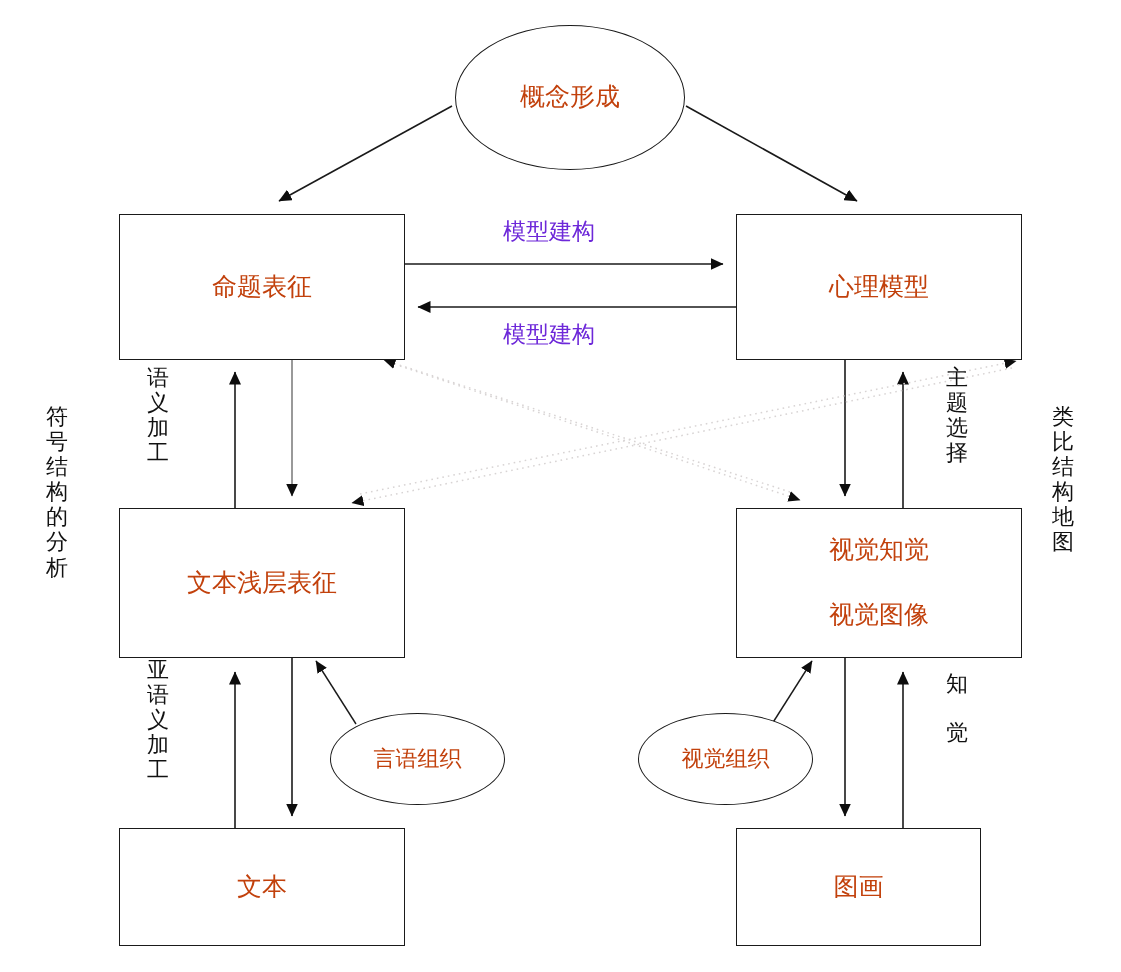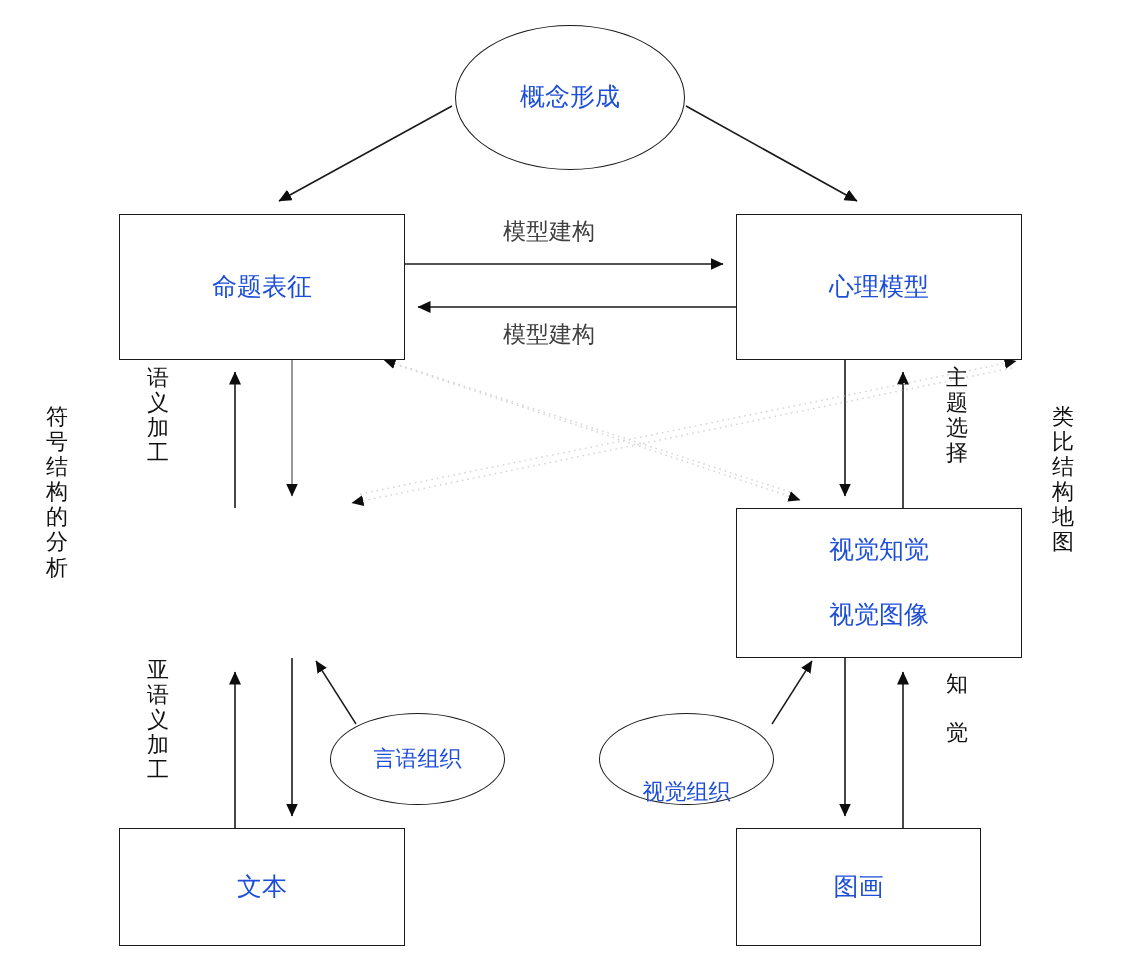--- a/index.html
+++ b/index.html
@@ -25,21 +25,21 @@
     width: 1121px;
     height: 972px;
   }
   .node {
     position: absolute;
     box-sizing: border-box;
     display: flex;
     flex-direction: column;
     align-items: center;
     justify-content: center;
-    color: #1d4ed8;
+    color: #c2410c;
     background: transparent;
     z-index: 3;
   }
   .box {
     border: 1.4px solid #1a1a1a;
     background: #ffffff;
   }
   .ellipse {
     border: 1.4px solid #1a1a1a;
     border-radius: 50%;
@@ -49,21 +49,21 @@
     line-height: 1.15;
     white-space: nowrap;
   }
   .fs-big { font-size: 25px; }
   .fs-sm  { font-size: 22px; }
   .gap2 > .line + .line { margin-top: 36px; }
 
   .edge-label {
     position: absolute;
     font-size: 23px;
-    color: #404040;
+    color: #6d28d9;
     white-space: nowrap;
     z-index: 4;
   }
   .vlabel {
     position: absolute;
     font-size: 22px;
     color: #111111;
     z-index: 4;
     display: flex;
     flex-direction: column;
@@ -132,31 +132,34 @@
   </div>
 
   <div class="node box" style="left:119px; top:214px; width:286px; height:146px;text-align:center;">
     <div class="line fs-big">命题表征</div>
   </div>
 
   <div class="node box" style="left:736px; top:214px; width:286px; height:146px;">
     <div class="line fs-big">心理模型</div>
   </div>
 
+  <div class="node box" style="left:119px; top:508px; width:286px; height:150px;">
+    <div class="line fs-big">文本浅层表征</div>
+  </div>
 
   <div class="node box gap2" style="left:736px; top:508px; width:286px; height:150px;">
     <div class="line fs-big">视觉知觉</div>
     <div class="line fs-big">视觉图像</div>
   </div>
 
   <div class="node ellipse" style="left:330px; top:713px; width:175px; height:92px;">
     <div class="line fs-sm">言语组织</div>
   </div>
 
-  <div class="node ellipse" style="left:599px; top:713px; width:175px; height:92px;justify-content:flex-end;">
+  <div class="node ellipse" style="left:638px; top:713px; width:175px; height:92px;">
     <div class="line fs-sm">视觉组织</div>
   </div>
 
   <div class="node box" style="left:119px; top:828px; width:286px; height:118px;">
     <div class="line fs-big">文本</div>
   </div>
 
   <div class="node box" style="left:736px; top:828px; width:245px; height:118px;">
     <div class="line fs-big">图画</div>
   </div>

